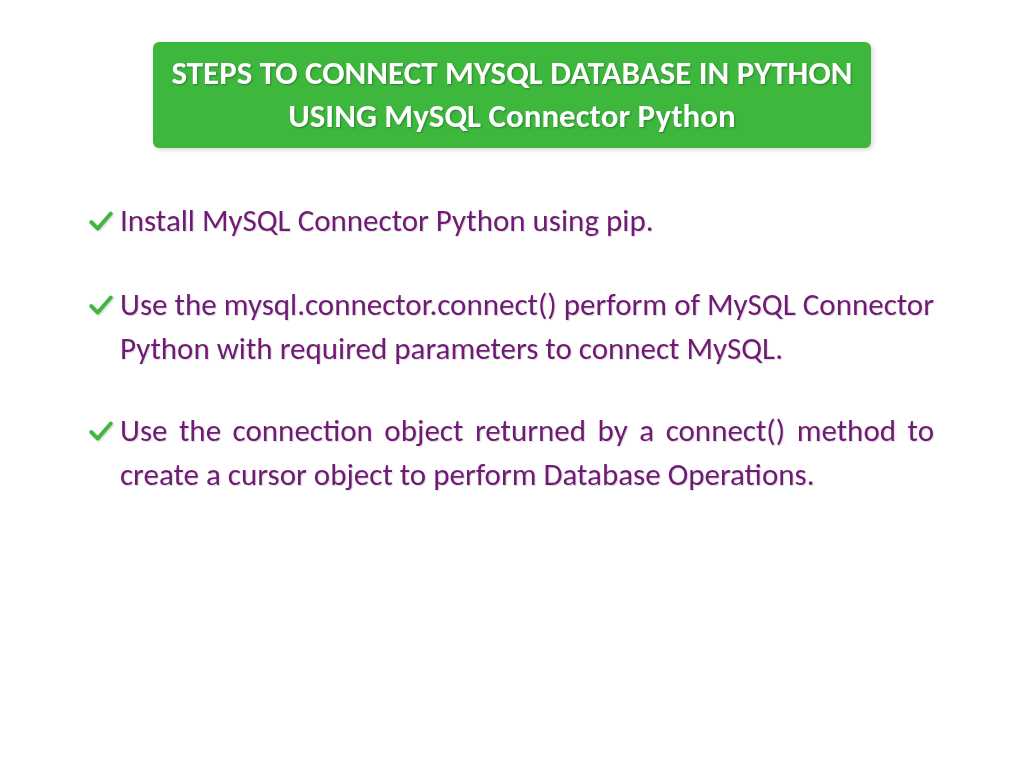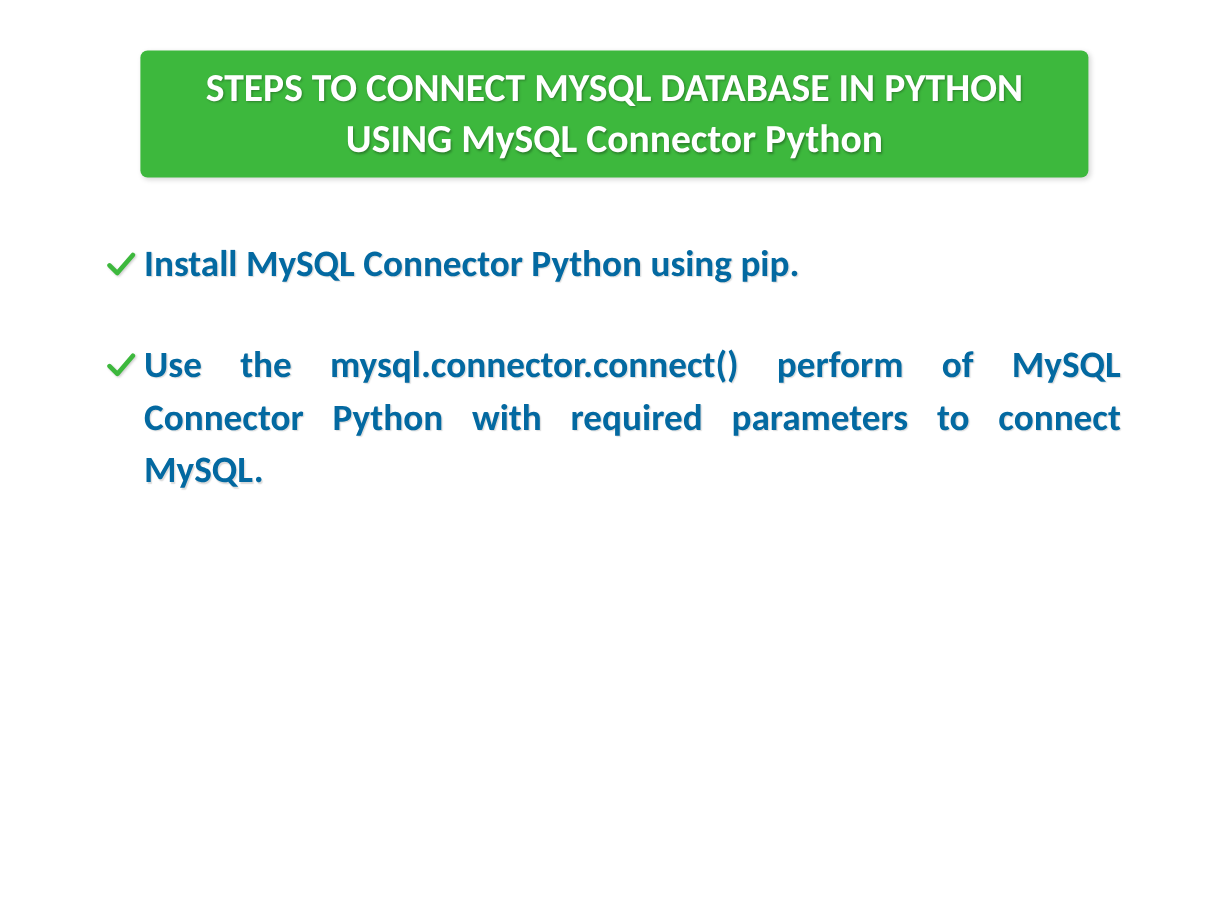--- a/index.html
+++ b/index.html
@@ -13,41 +13,41 @@
   .slide {
     width: 100%;
     height: 100%;
     padding: 42px 90px 0 90px;
   }
   .title-box {
     background: #3db83d;
     border-radius: 6px;
     padding: 10px 12px;
     margin: 0 auto 50px auto;
-    width: 790px;
+    width: 718px;
     box-shadow: 2px 2px 4px rgba(0,0,0,0.15);
   }
   .title-text {
     color: #ffffff;
     font-weight: 700;
     font-size: 33px;
     text-align: center;
     line-height: 1.3;
     text-shadow: 1px 1px 2px rgba(0,0,0,0.3);
   }
   .bullet-list {
     list-style: none;
   }
   .bullet-item {
     position: relative;
     padding-left: 30px;
     margin-bottom: 38px;
     font-size: 31px;
-    font-weight: 700;
-    color: #0369a1;
+    font-weight: 400;
+    color: #701a75;
     line-height: 1.42;
     text-shadow: 1px 1px 1px rgba(0,0,0,0.15);
     text-align: justify;
     text-justify: inter-word;
   }
   .bullet-item:first-child {
     margin-bottom: 40px;
   }
   .check-icon {
     position: absolute;
@@ -81,14 +81,22 @@
       <span>Install MySQL Connector Python using pip.</span>
     </li>
     <li class="bullet-item">
       <span class="check-icon">
         <svg viewBox="0 0 24 24" fill="none" stroke="currentColor" stroke-width="3.5" stroke-linecap="round" stroke-linejoin="round">
             <polyline points="3 13 9 19 21 5"></polyline>
           </svg>
       </span>
       <span>Use the  mysql.connector.connect()  perform of MySQL Connector Python with required parameters to connect MySQL.</span>
     </li>
+    <li class="bullet-item">
+      <span class="check-icon">
+        <svg viewBox="0 0 24 24" fill="none" stroke="currentColor" stroke-width="3.5" stroke-linecap="round" stroke-linejoin="round">
+            <polyline points="3 13 9 19 21 5"></polyline>
+          </svg>
+      </span>
+      <span>Use the connection object returned by a  connect()  method to create a cursor object to perform Database Operations.</span>
+    </li>
   </ul>
 </div>
 
 </body></html>

